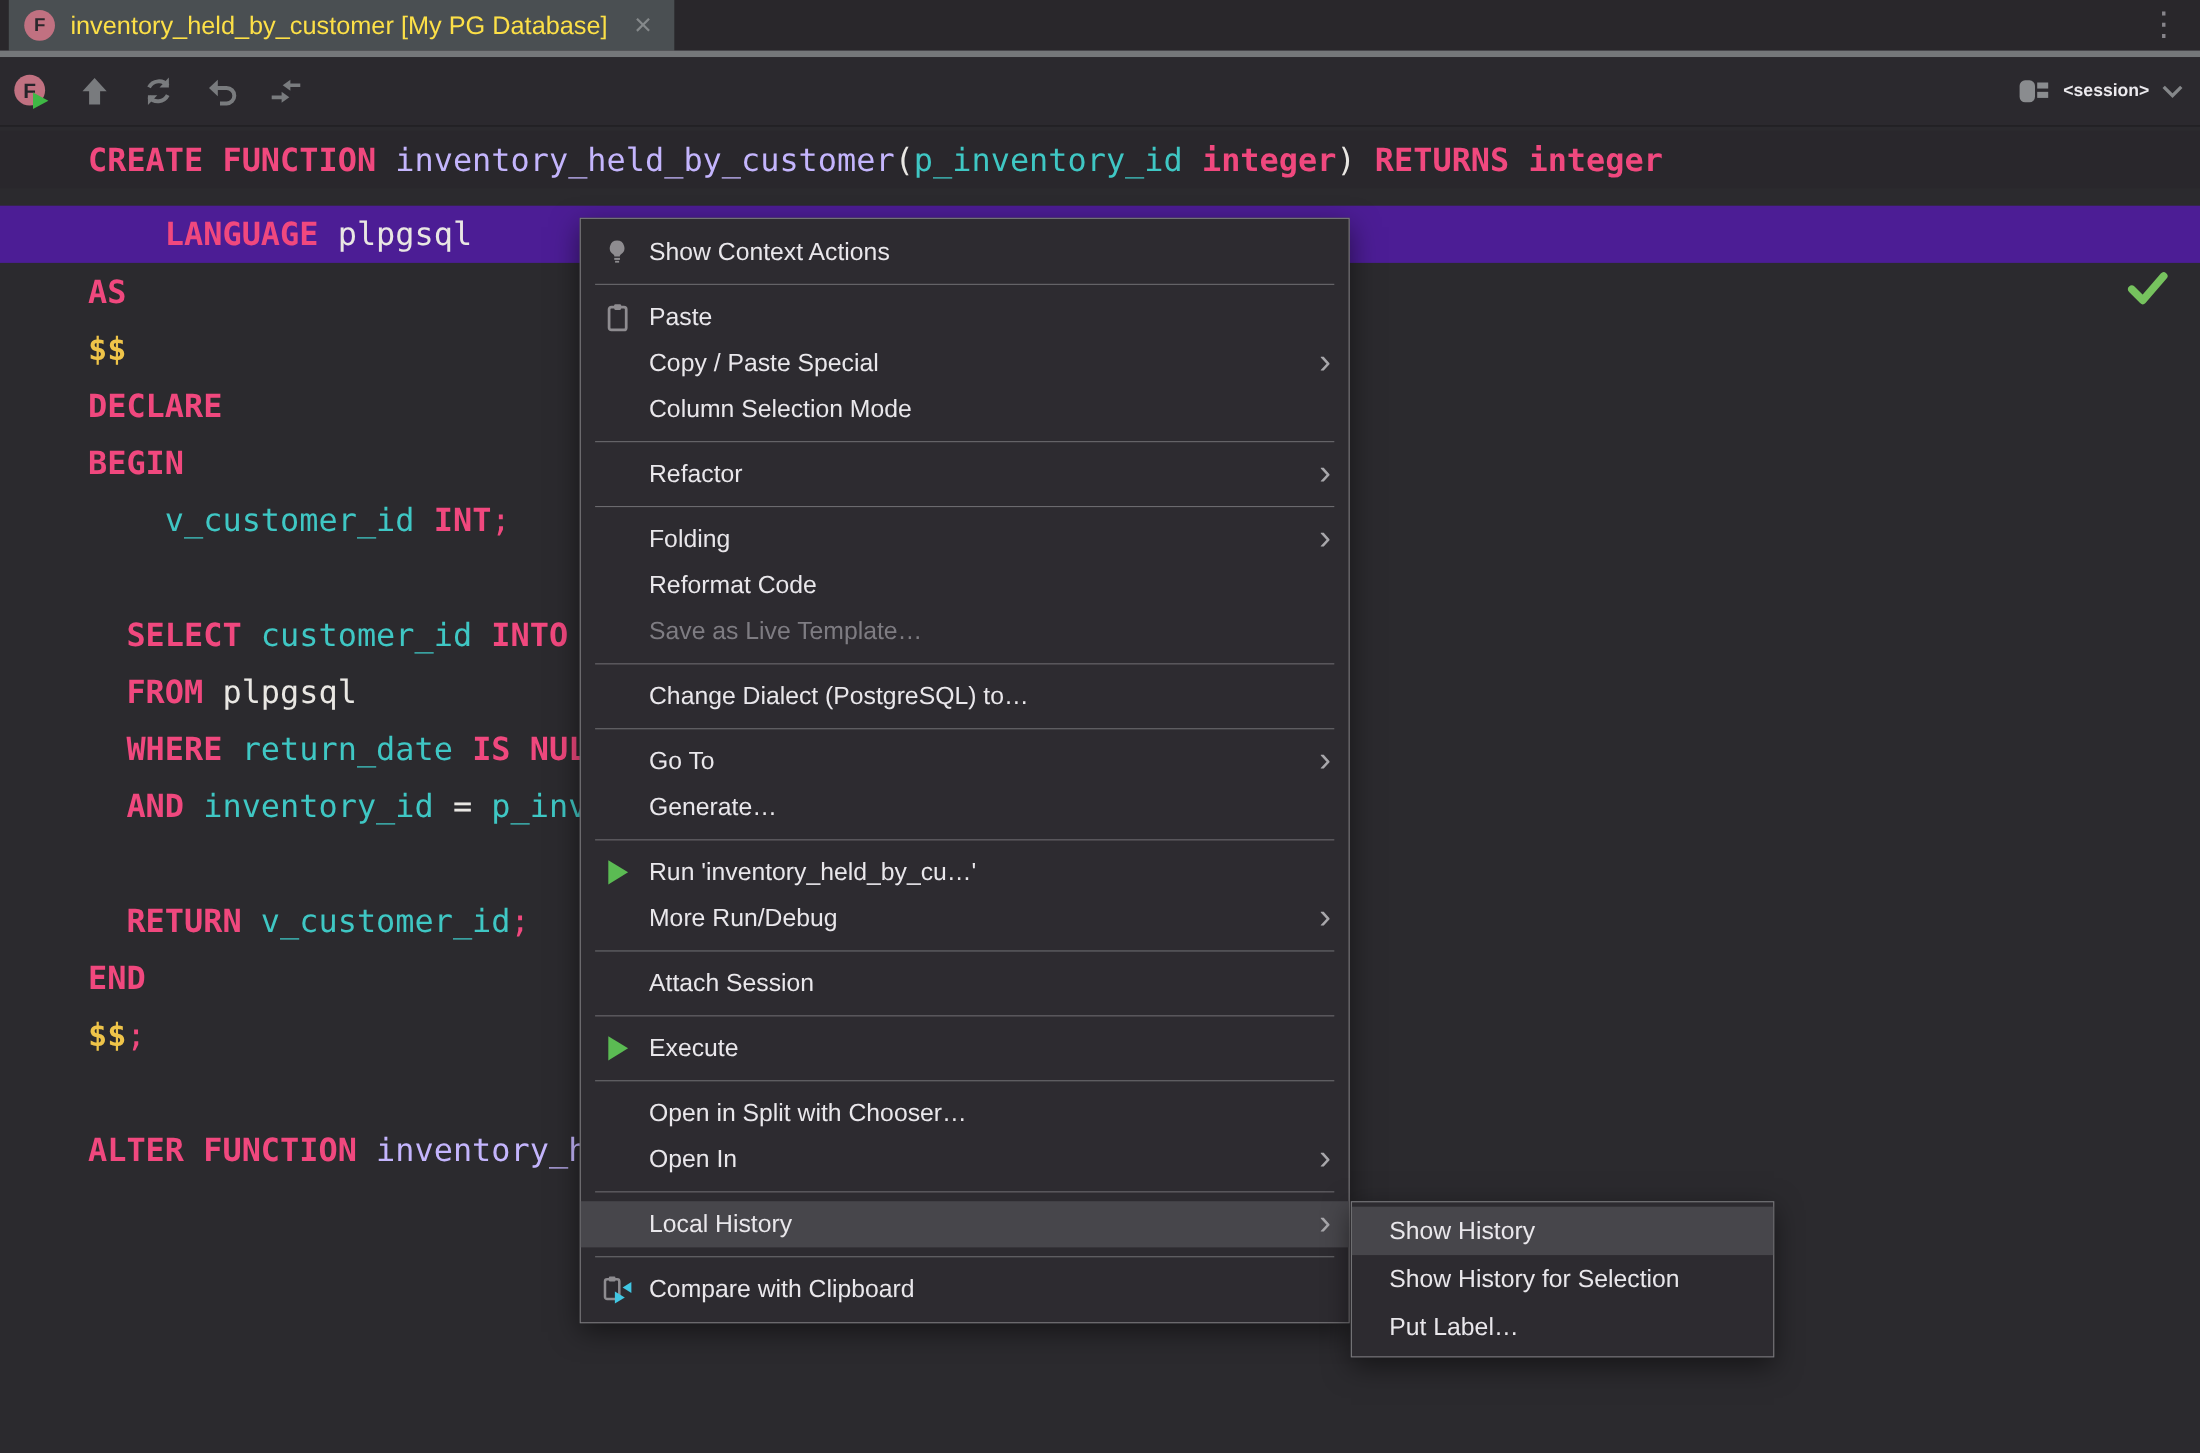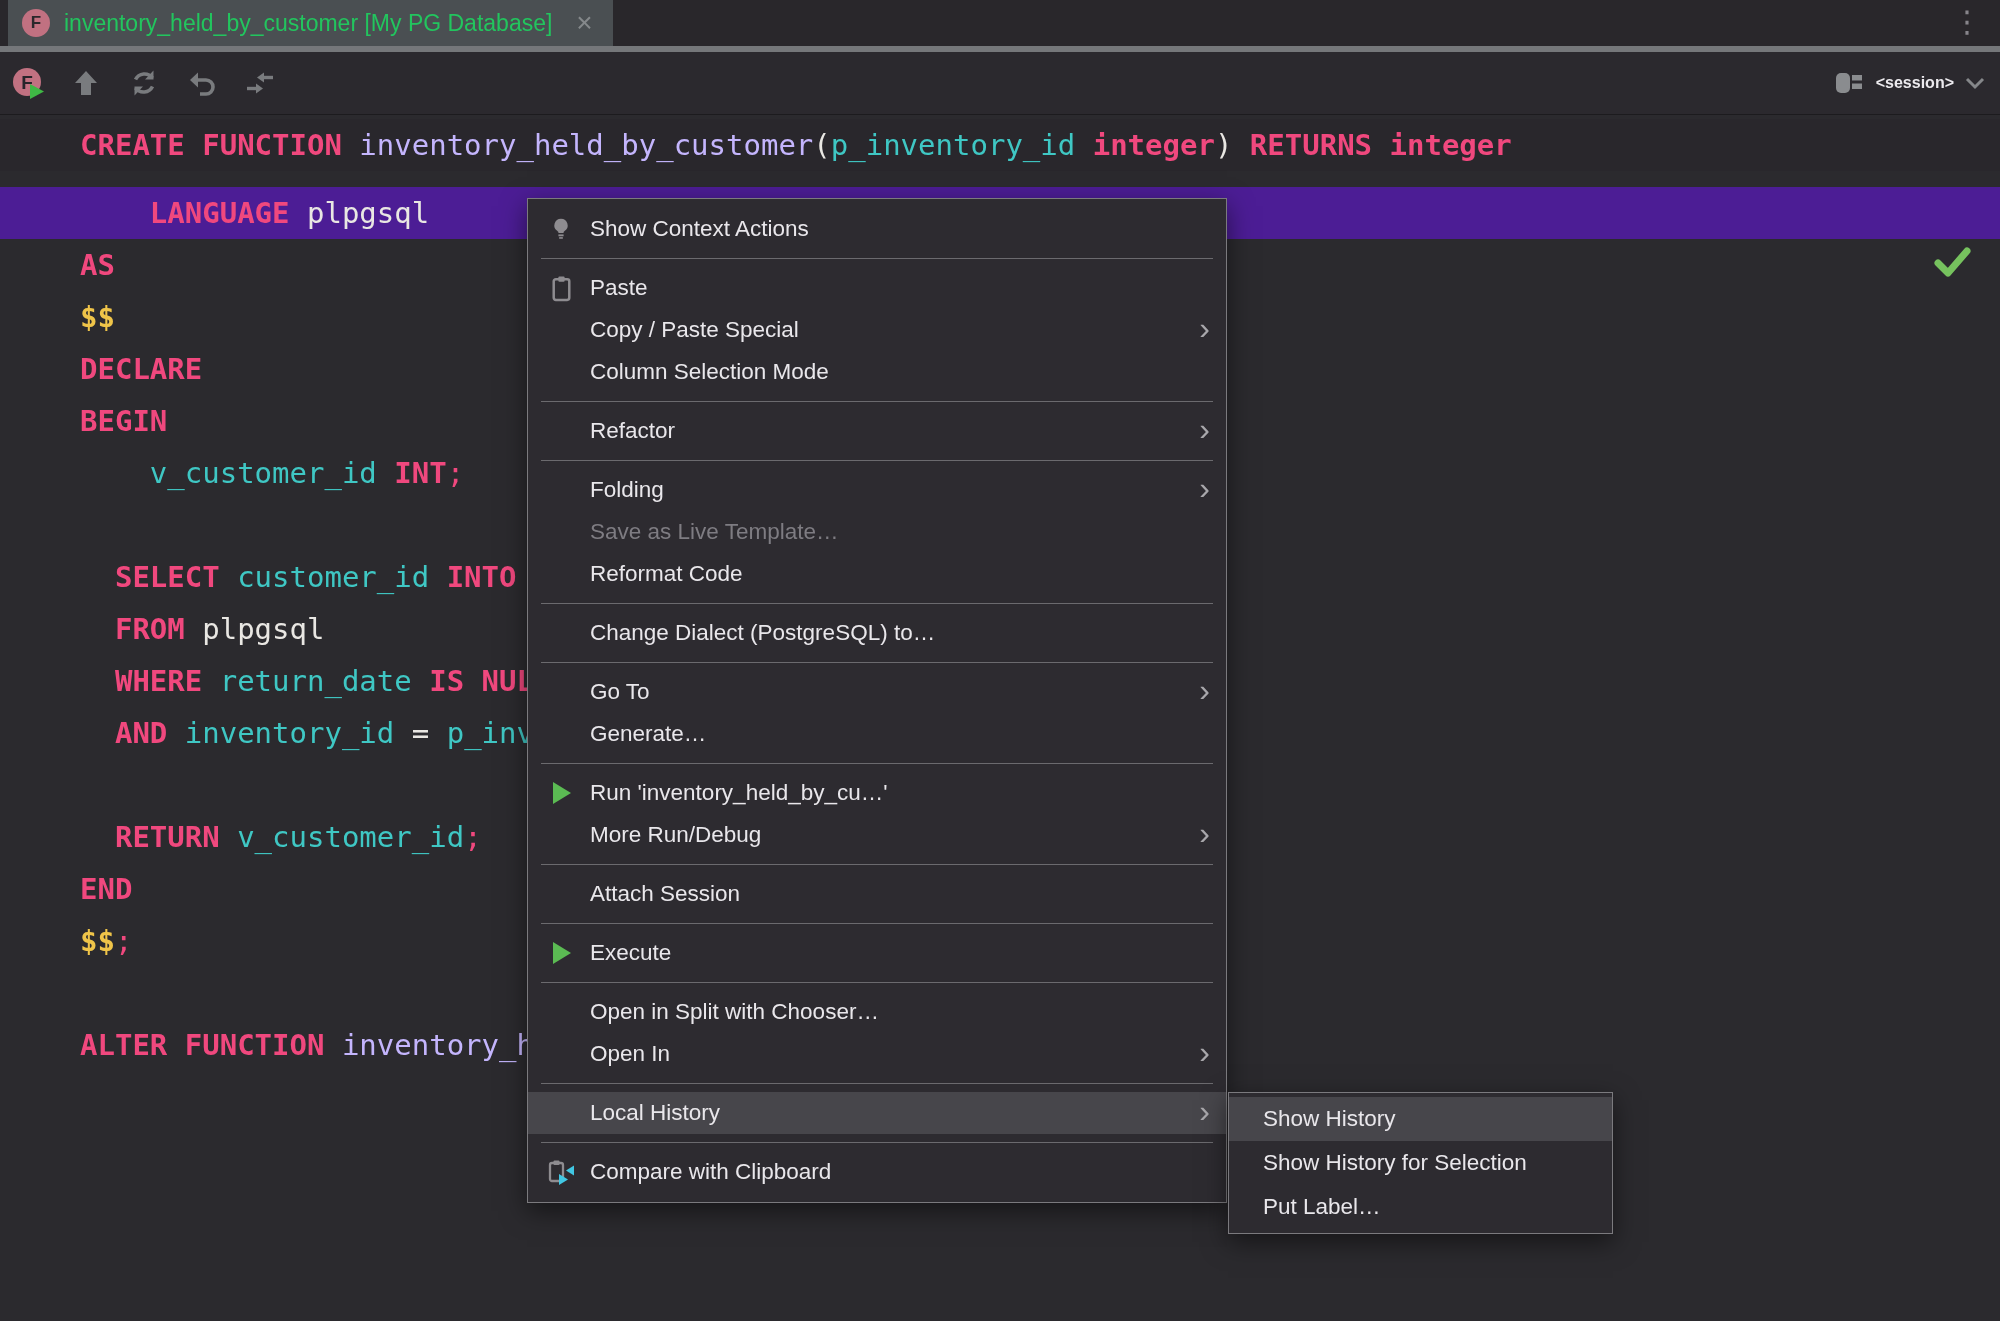--- a/index.html
+++ b/index.html
@@ -5,21 +5,21 @@
   html,body{margin:0;padding:0;background:#2B2A2E;}
   .app{position:relative;width:2000px;height:1321px;overflow:hidden;background:#2B2A2E;
        font-family:"Liberation Sans",sans-serif;-webkit-font-smoothing:antialiased;}
 
   
   .tabbar{position:absolute;left:0;top:0;width:2000px;height:46px;background:#29272B;}
   .tab{position:absolute;left:8px;top:0;height:46px;background:#4A4F52;display:flex;
        align-items:center;padding:0 20px 0 14px;}
   .tab-avatar{width:28px;height:28px;border-radius:50%;background:#C17181;display:flex;
        align-items:center;justify-content:center;font-weight:bold;font-size:17px;color:#2A272B;}
-  .tab-label{color:#22c55e;font-size:23px;margin-left:14px;white-space:nowrap;}
+  .tab-label{color:#fde047;font-size:23px;margin-left:14px;white-space:nowrap;}
   .tab-close{color:#85898B;font-size:28px;margin-left:24px;line-height:1;}
   .kebab{position:absolute;right:18px;top:4px;color:#87858B;font-size:30px;letter-spacing:0;}
   .tab-divider{position:absolute;left:0;top:46px;width:2000px;height:6px;background:#75777A;}
 
   
   .toolbar{position:absolute;left:0;top:52px;width:2000px;height:62px;background:#2B292E;
        display:flex;align-items:center;}
   .tbtn{margin-left:22px;display:flex;align-items:center;justify-content:center;width:36px;height:36px;}
   .tbtn:first-child{margin-left:10px;}
   .session{position:absolute;right:14px;top:0;height:62px;display:flex;align-items:center;gap:10px;}
@@ -180,25 +180,25 @@
       <div class="sep"></div>
       <div class="mi">
         <span>Refactor</span>
         <span class="arrow">›</span>
       </div>
       <div class="sep"></div>
       <div class="mi">
         <span>Folding</span>
         <span class="arrow">›</span>
       </div>
+      <div class="mi">
+        <span>Reformat Code</span>
+      </div>
       <div class="mi disabled">
         <span>Save as Live Template…</span>
-      </div>
-      <div class="mi">
-        <span>Reformat Code</span>
       </div>
       <div class="sep"></div>
       <div class="mi">
         <span>Change Dialect (PostgreSQL) to…</span>
       </div>
       <div class="sep"></div>
       <div class="mi">
         <span>Go To</span>
         <span class="arrow">›</span>
       </div>

